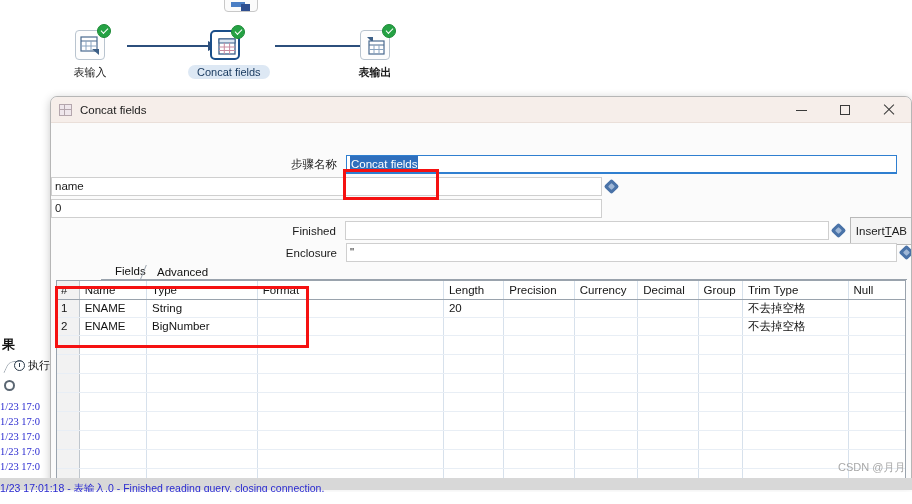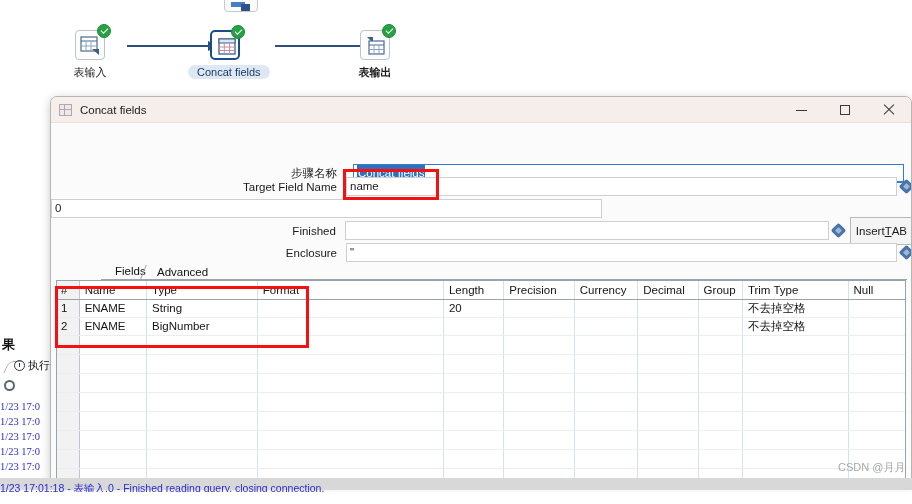--- a/index.html
+++ b/index.html
@@ -283,29 +283,28 @@
             <span class="wmax"></span>
           </div>
         <div class="wbtn">
             <span class="wcls"></span>
           </div>
       </div>
     </div>
 
     <div class="dbody">
 
-      <div class="frow" style="top:40px;gap:7px;">
+      <div class="frow" style="top:31px;">
         <div class="flabel">步骤名称</div>
         <div class="finput focused" style="width:551px;">
           <span class="sel-text">Concat fields</span>
         </div>
       </div>
 
       <div class="frow" style="top:53px;">
-        <div class="flabel">Target Field Name</div>
         <div class="finput" style="width:551px;">
           <span>name</span>
         </div>
         <span class="varicon"></span>
       </div>
 
       <div class="frow" style="top:75px;">
         <div class="finput" style="width:551px;">
           <span>0</span>
         </div>

